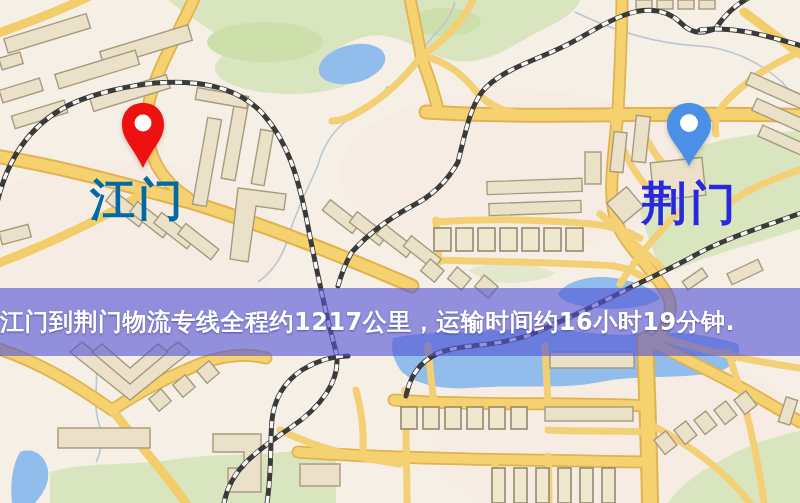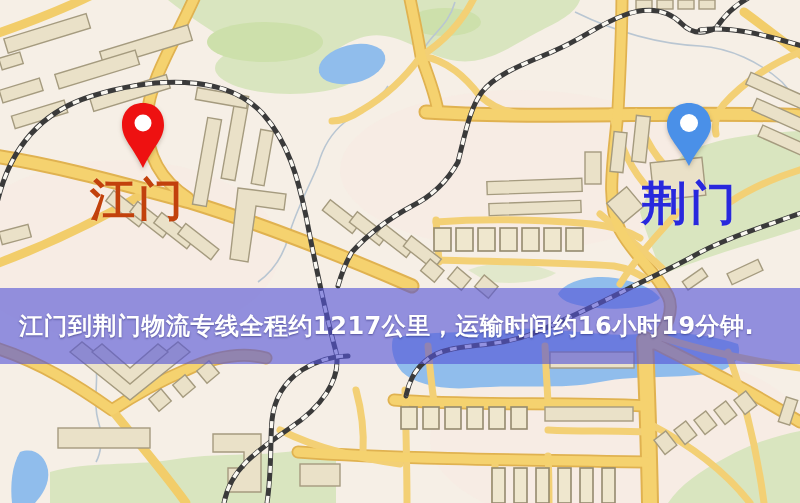--- a/index.html
+++ b/index.html
@@ -33,22 +33,22 @@
   .pin{position:absolute;filter:drop-shadow(0 2px 2px rgba(60,40,20,.25));}
   .pin-red{left:120px;top:101px;width:46px;height:70px;}
   .pin-blue{left:665px;top:101px;width:48px;height:68px;}
   
   .city-label{position:absolute;font-weight:bold;letter-spacing:3px;
     text-shadow:0 0 2px rgba(255,255,255,.45);white-space:nowrap;}
   .label-origin{left:90px;top:170px;font-size:45px;}
   .label-dest{left:641px;top:173px;font-size:46px;}
   
   .banner{
-    position:absolute;left:0;top:288px;width:800px;height:76px;
-    display:flex;align-items:center;padding-left:19px;
+    position:absolute;left:0;top:288px;width:800px;height:68px;
+    display:flex;align-items:center;
     background:rgba(84,84,214,0.62);
   }
   .banner span{
     color:#ffffff;font-size:24px;font-weight:bold;letter-spacing:0.5px;
     text-shadow:0 1px 2px rgba(10,10,80,.45);white-space:nowrap;
   }
 </style>
 </head>
 <body>
 
@@ -265,20 +265,20 @@
     </svg>
   </div>
 
   <div class="pin pin-blue">
     <svg width="48" height="68" viewBox="0 0 48 68">
       <path d="M24,2 C11,2 2,11 2,24 C2,37 14,45 24,65 C34,45 46,37 46,24 C46,11 37,2 24,2 Z" fill="#4a90e8"></path>
       <circle cx="24" cy="22" r="9" fill="#ffffff"></circle>
     </svg>
   </div>
 
-  <div class="city-label label-origin" style="color:#c2410c;">江门</div>
+  <div class="city-label label-origin" style="color:#0369a1;">江门</div>
   <div class="city-label label-dest" style="color:#2828dd;font-family:Liberation Serif, serif;">荆门</div>
 
   <div class="banner">
     <span>江门到荆门物流专线全程约1217公里，运输时间约16小时19分钟.</span>
   </div>
 
 </div>
 
 </body></html>

